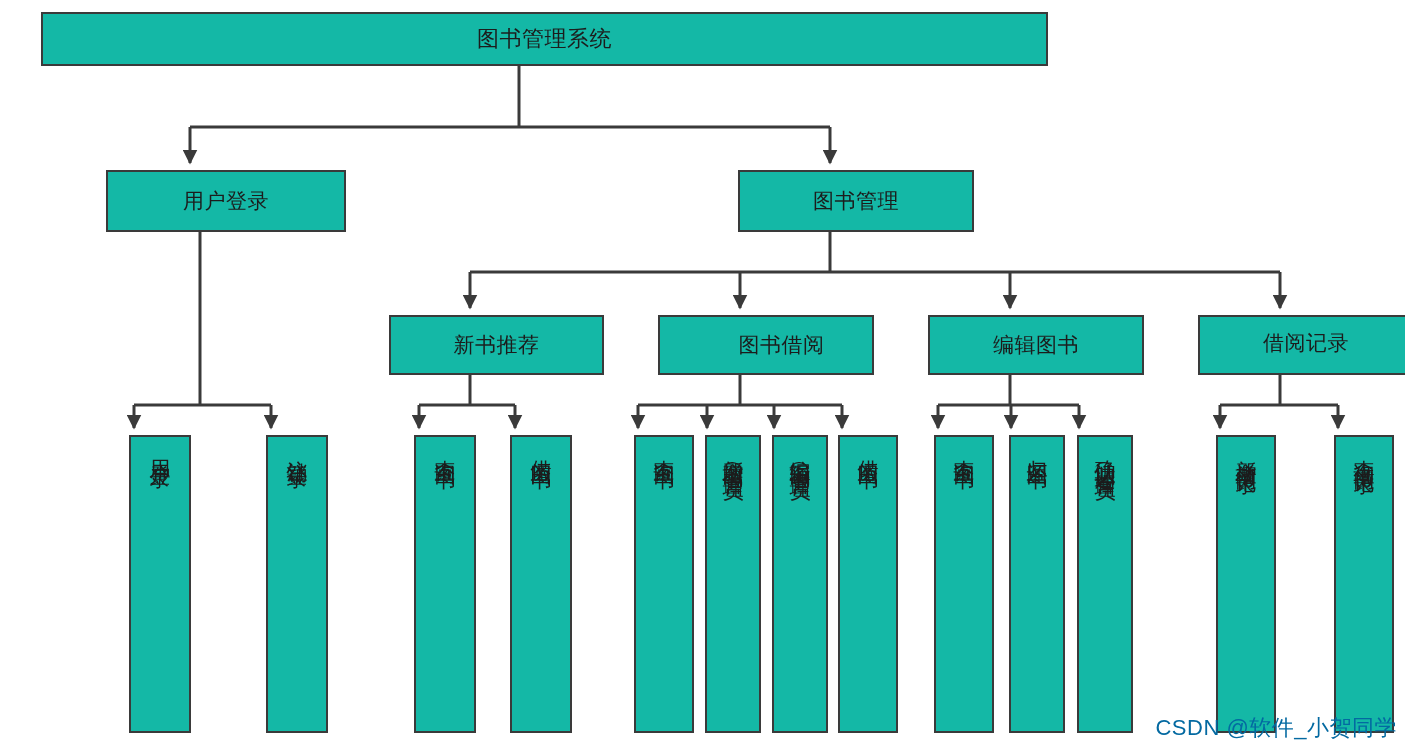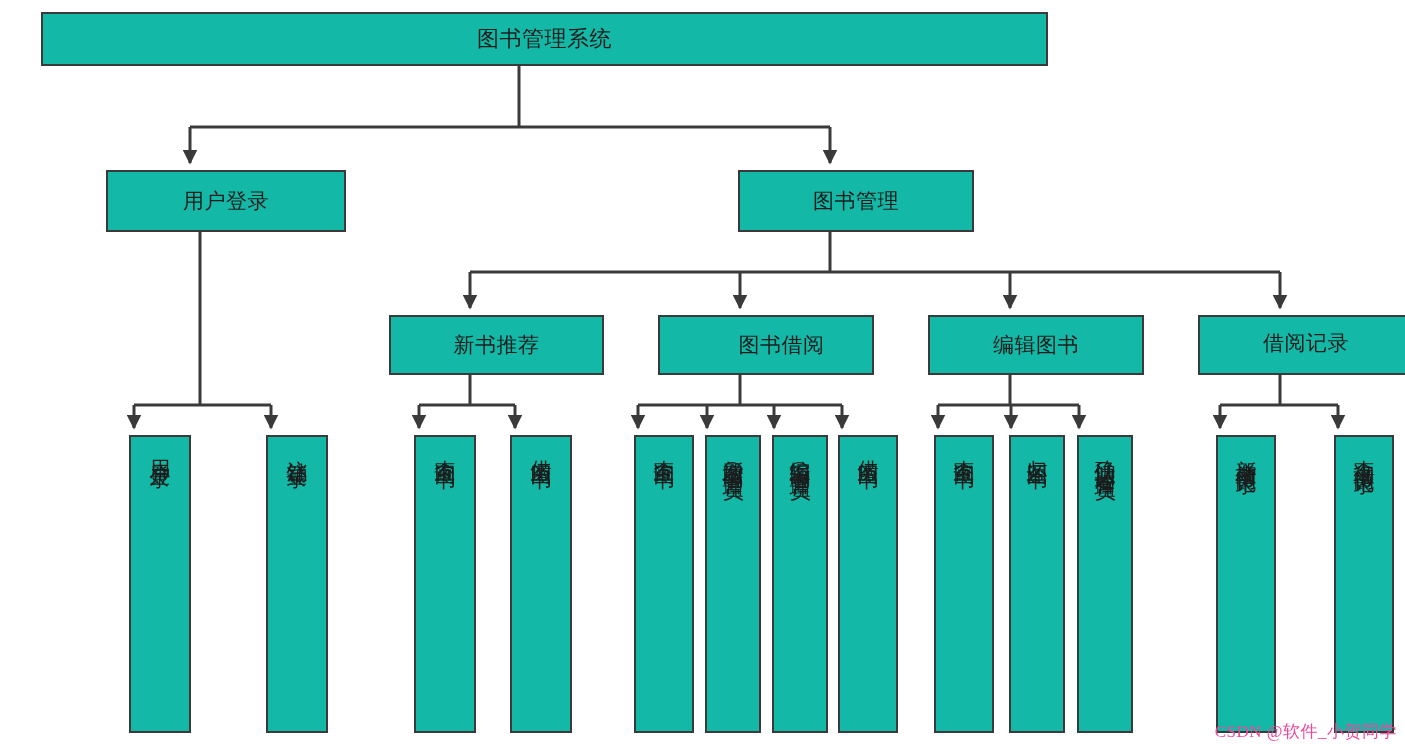--- a/index.html
+++ b/index.html
@@ -52,26 +52,26 @@
     font-size:21px;
     letter-spacing:3px;
     line-height:1.05;
     white-space:nowrap;
     text-align:left;
   }
   .watermark{
     position:absolute;
     right:8px;
     bottom:4px;
-    font-size:17px;
-    color:#ec4899;
+    font-size:22px;
+    color:#0369a1;
     letter-spacing:0.5px;
     white-space:nowrap;
     z-index:3;
-    font-family:Liberation Serif, serif;
+    font-family:Liberation Sans, sans-serif;
   }
 </style>
 </head>
 <body>
 
 <div id="canvas">
 
   <svg id="edges" viewBox="0 0 1405 747" xmlns="http://www.w3.org/2000/svg">
     <defs>
       <marker id="arrow" viewBox="0 0 10 10" refX="9" refY="5" markerWidth="5" markerHeight="5" orient="auto-start-reverse">

